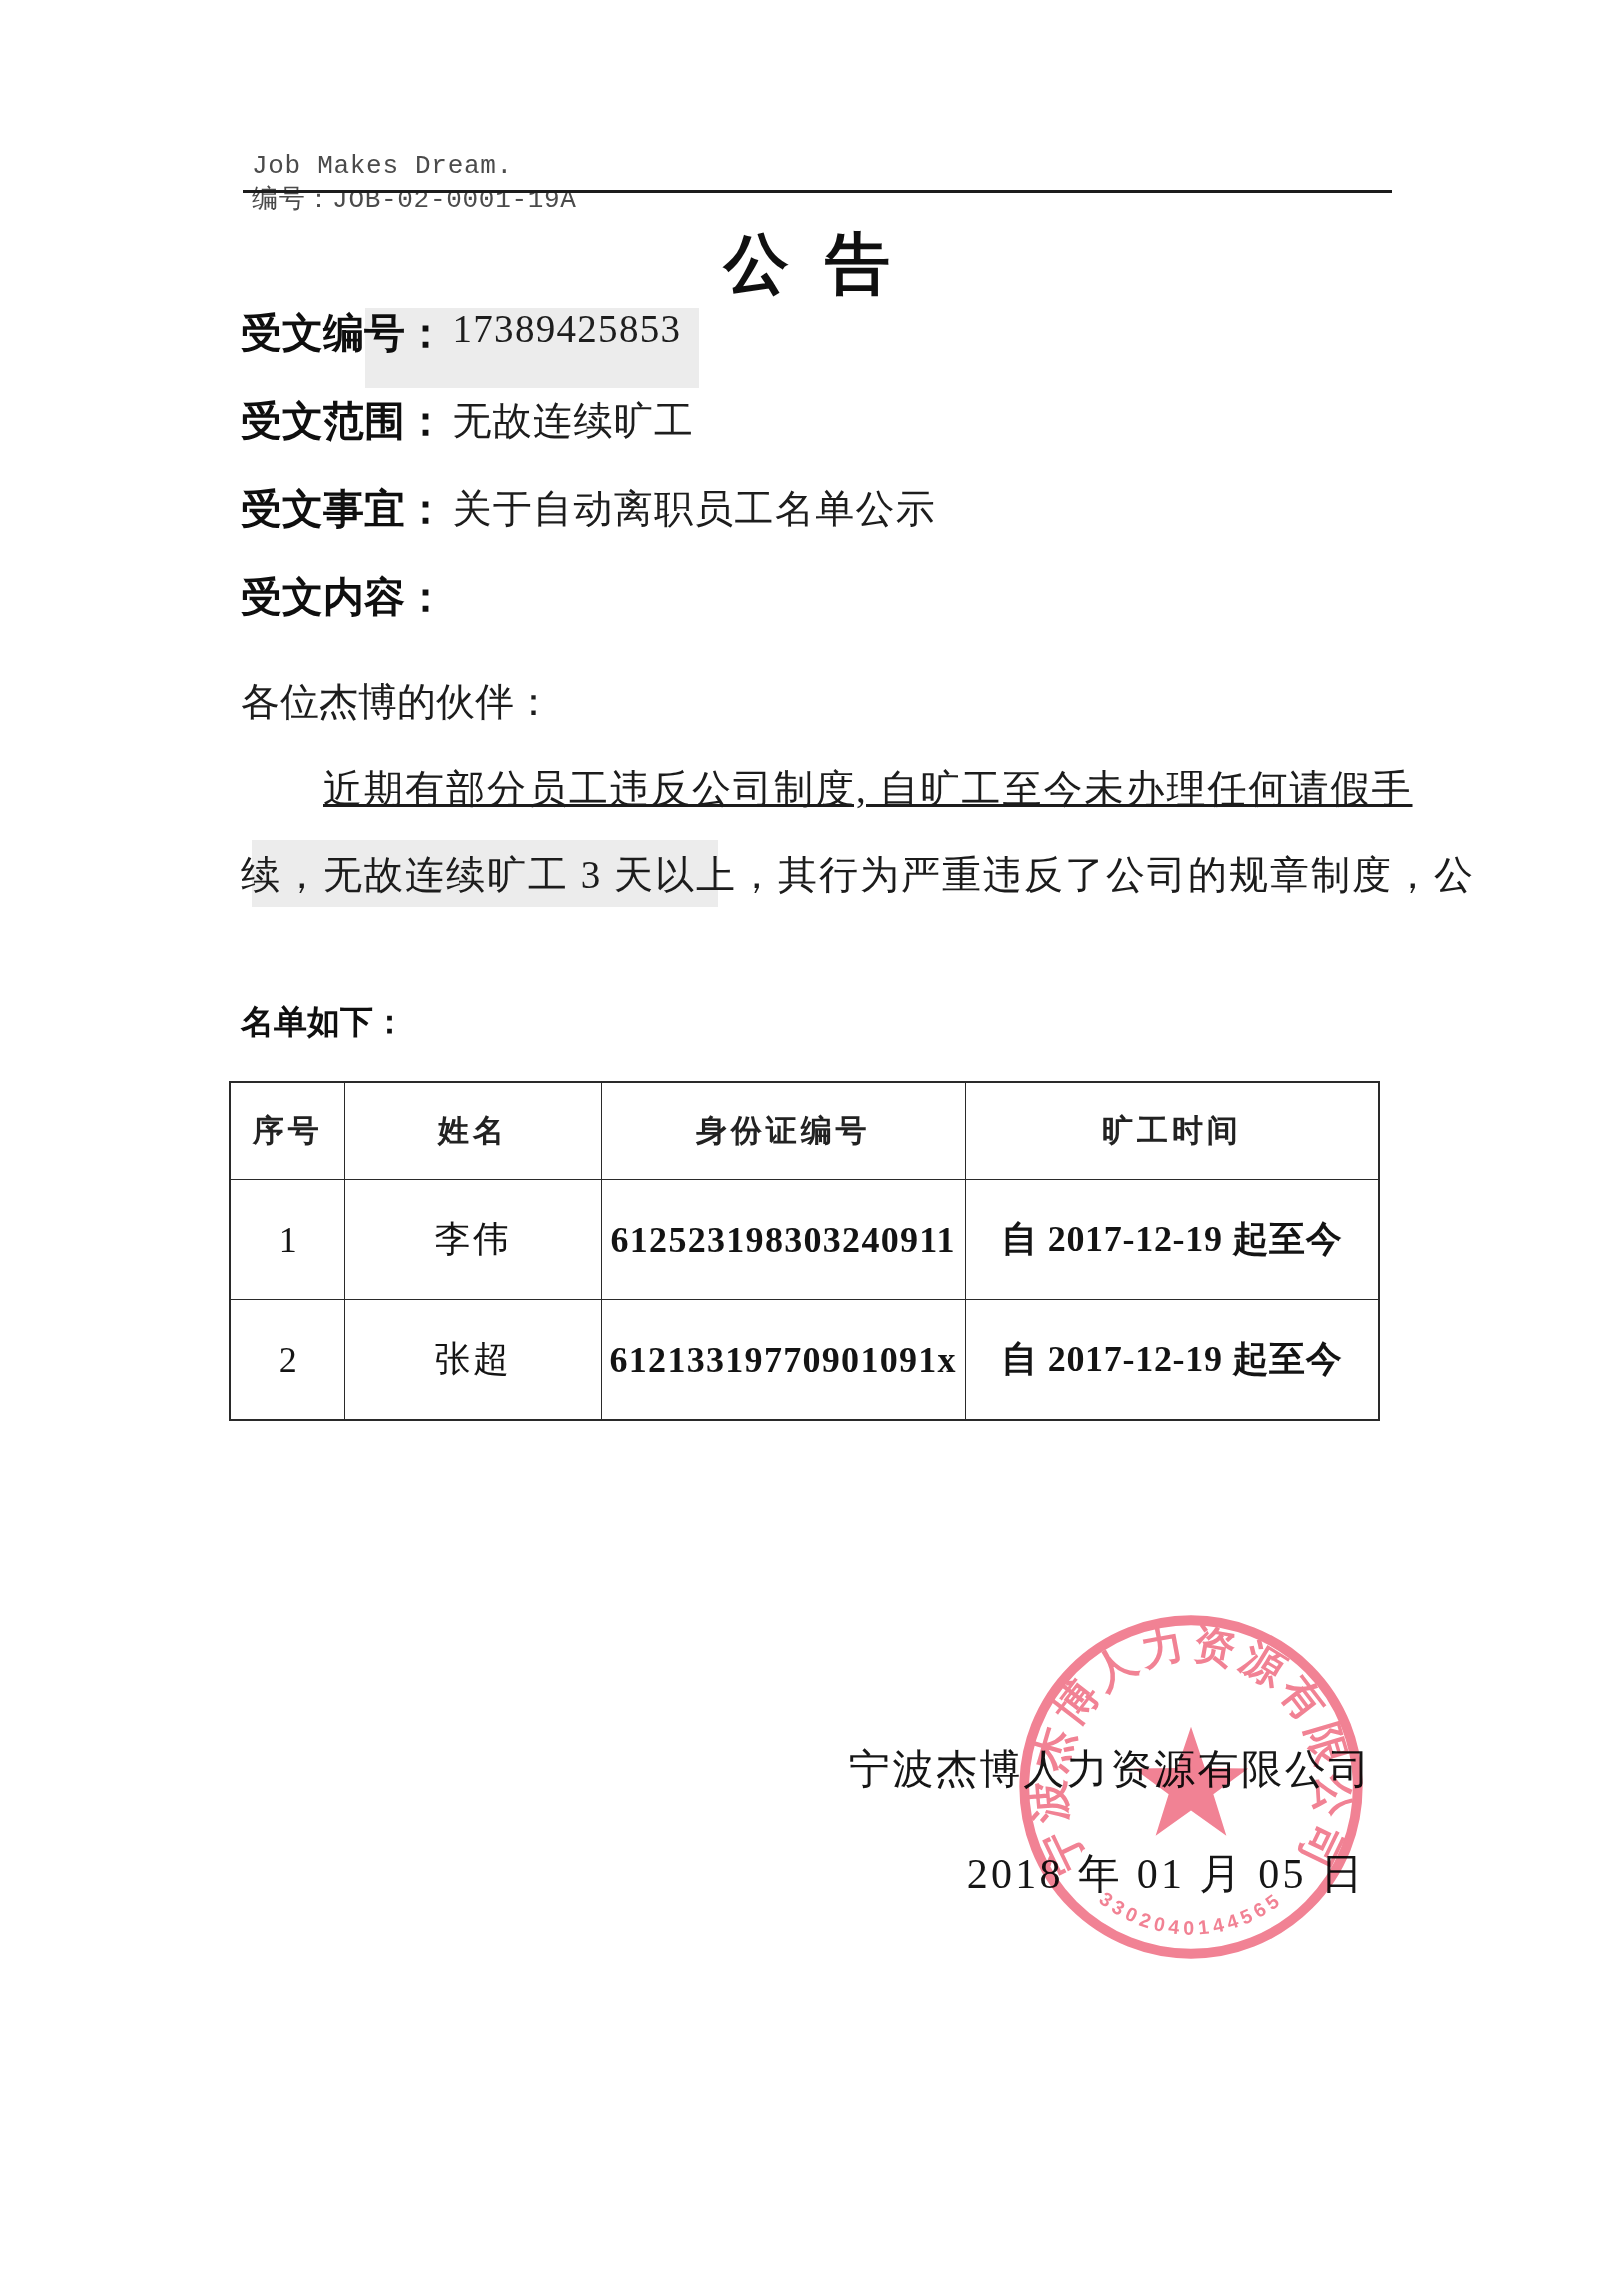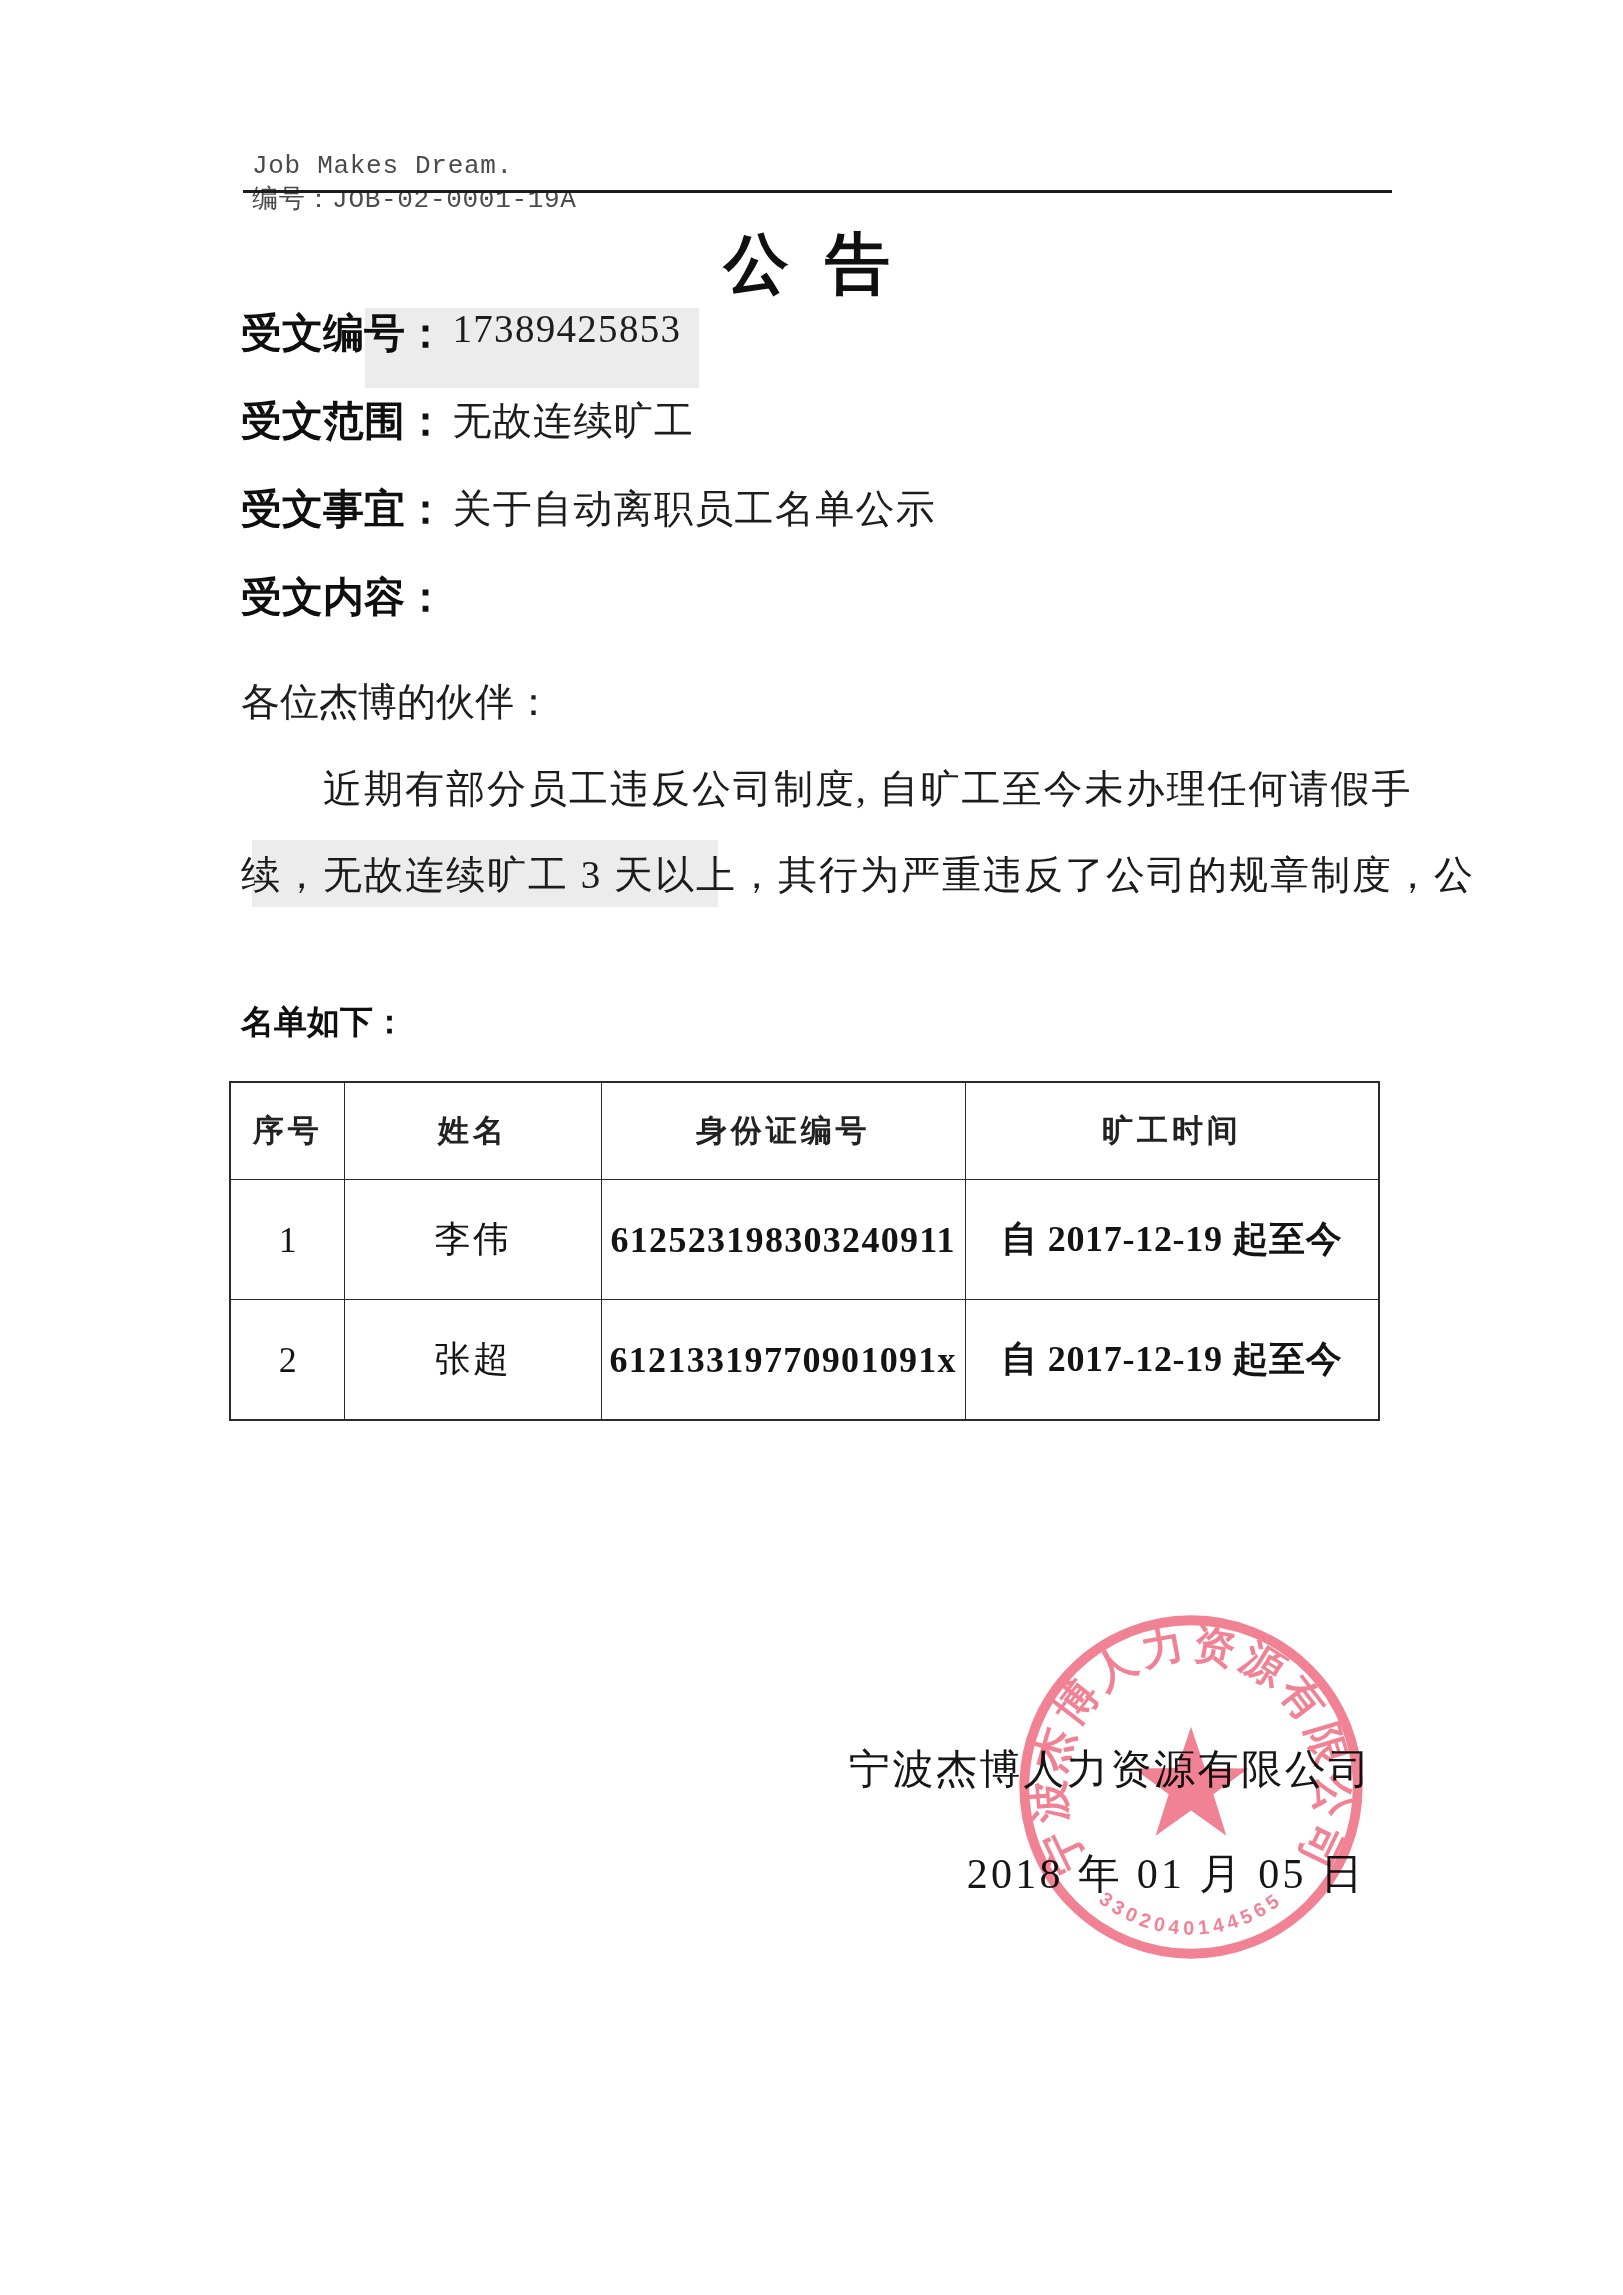--- a/index.html
+++ b/index.html
@@ -32,21 +32,21 @@
   .meta-row { height:88px; display:flex; align-items:flex-start; }
   .meta-label {
     font-family:"Liberation Sans","DejaVu Sans",sans-serif; font-weight:700;
     font-size:41px; color:#0f0f0f; white-space:pre;
   }
   .meta-value { margin-left:6.5px; font-size:39px; color:#1d1d1d; letter-spacing:1.3px; }
   .salutation-row { height:88px; display:flex; align-items:center; font-size:39px; color:#1d1d1d; }
 
   .paragraph { position:absolute; top:746px; left:241px; width:1145px; z-index:1; }
   .para-line { height:86px; display:flex; align-items:center; font-size:39px; letter-spacing:2px; color:#1c1c1c; white-space:pre; }
-  .para-line.indent { padding-left:82px; }
+  .para-line.indent { padding-left:82px;text-decoration:underline; }
 
   .list-label {
     position:absolute; top:1000px; left:241px; z-index:1;
     font-family:"Liberation Sans","DejaVu Sans",sans-serif; font-weight:700;
     font-size:33px; color:#0f0f0f;
   }
 
   .roster-table {
     position:absolute; top:1081px; left:229px; width:1151px; z-index:1;
     border-collapse:collapse; table-layout:fixed;

